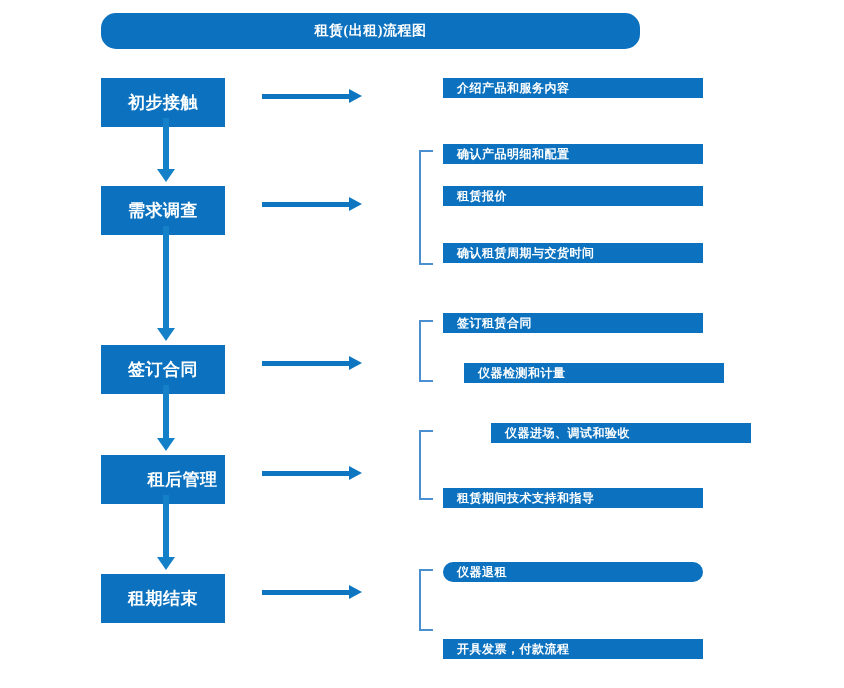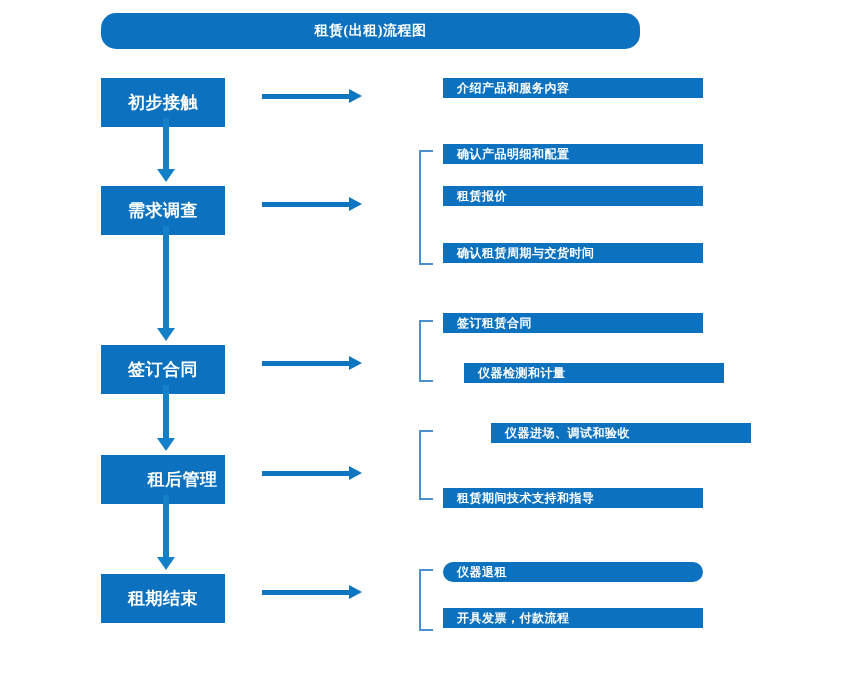--- a/index.html
+++ b/index.html
@@ -206,15 +206,15 @@
   <div class="box detail-box" style="top:313px;">签订租赁合同</div>
 
   <div class="box detail-box" style="top:363px;margin-left:21px;">仪器检测和计量</div>
 
   <div class="box detail-box" style="top:423px;margin-left:48px;">仪器进场、调试和验收</div>
 
   <div class="box detail-box" style="top:488px;">租赁期间技术支持和指导</div>
 
   <div class="box detail-box" style="top:562px;border-radius:11px;">仪器退租</div>
 
-  <div class="box detail-box" style="top:608px;">开具发票，付款流程</div>
+  <div class="box detail-box" style="top:639px;">开具发票，付款流程</div>
 
 </div>
 
 </body></html>

